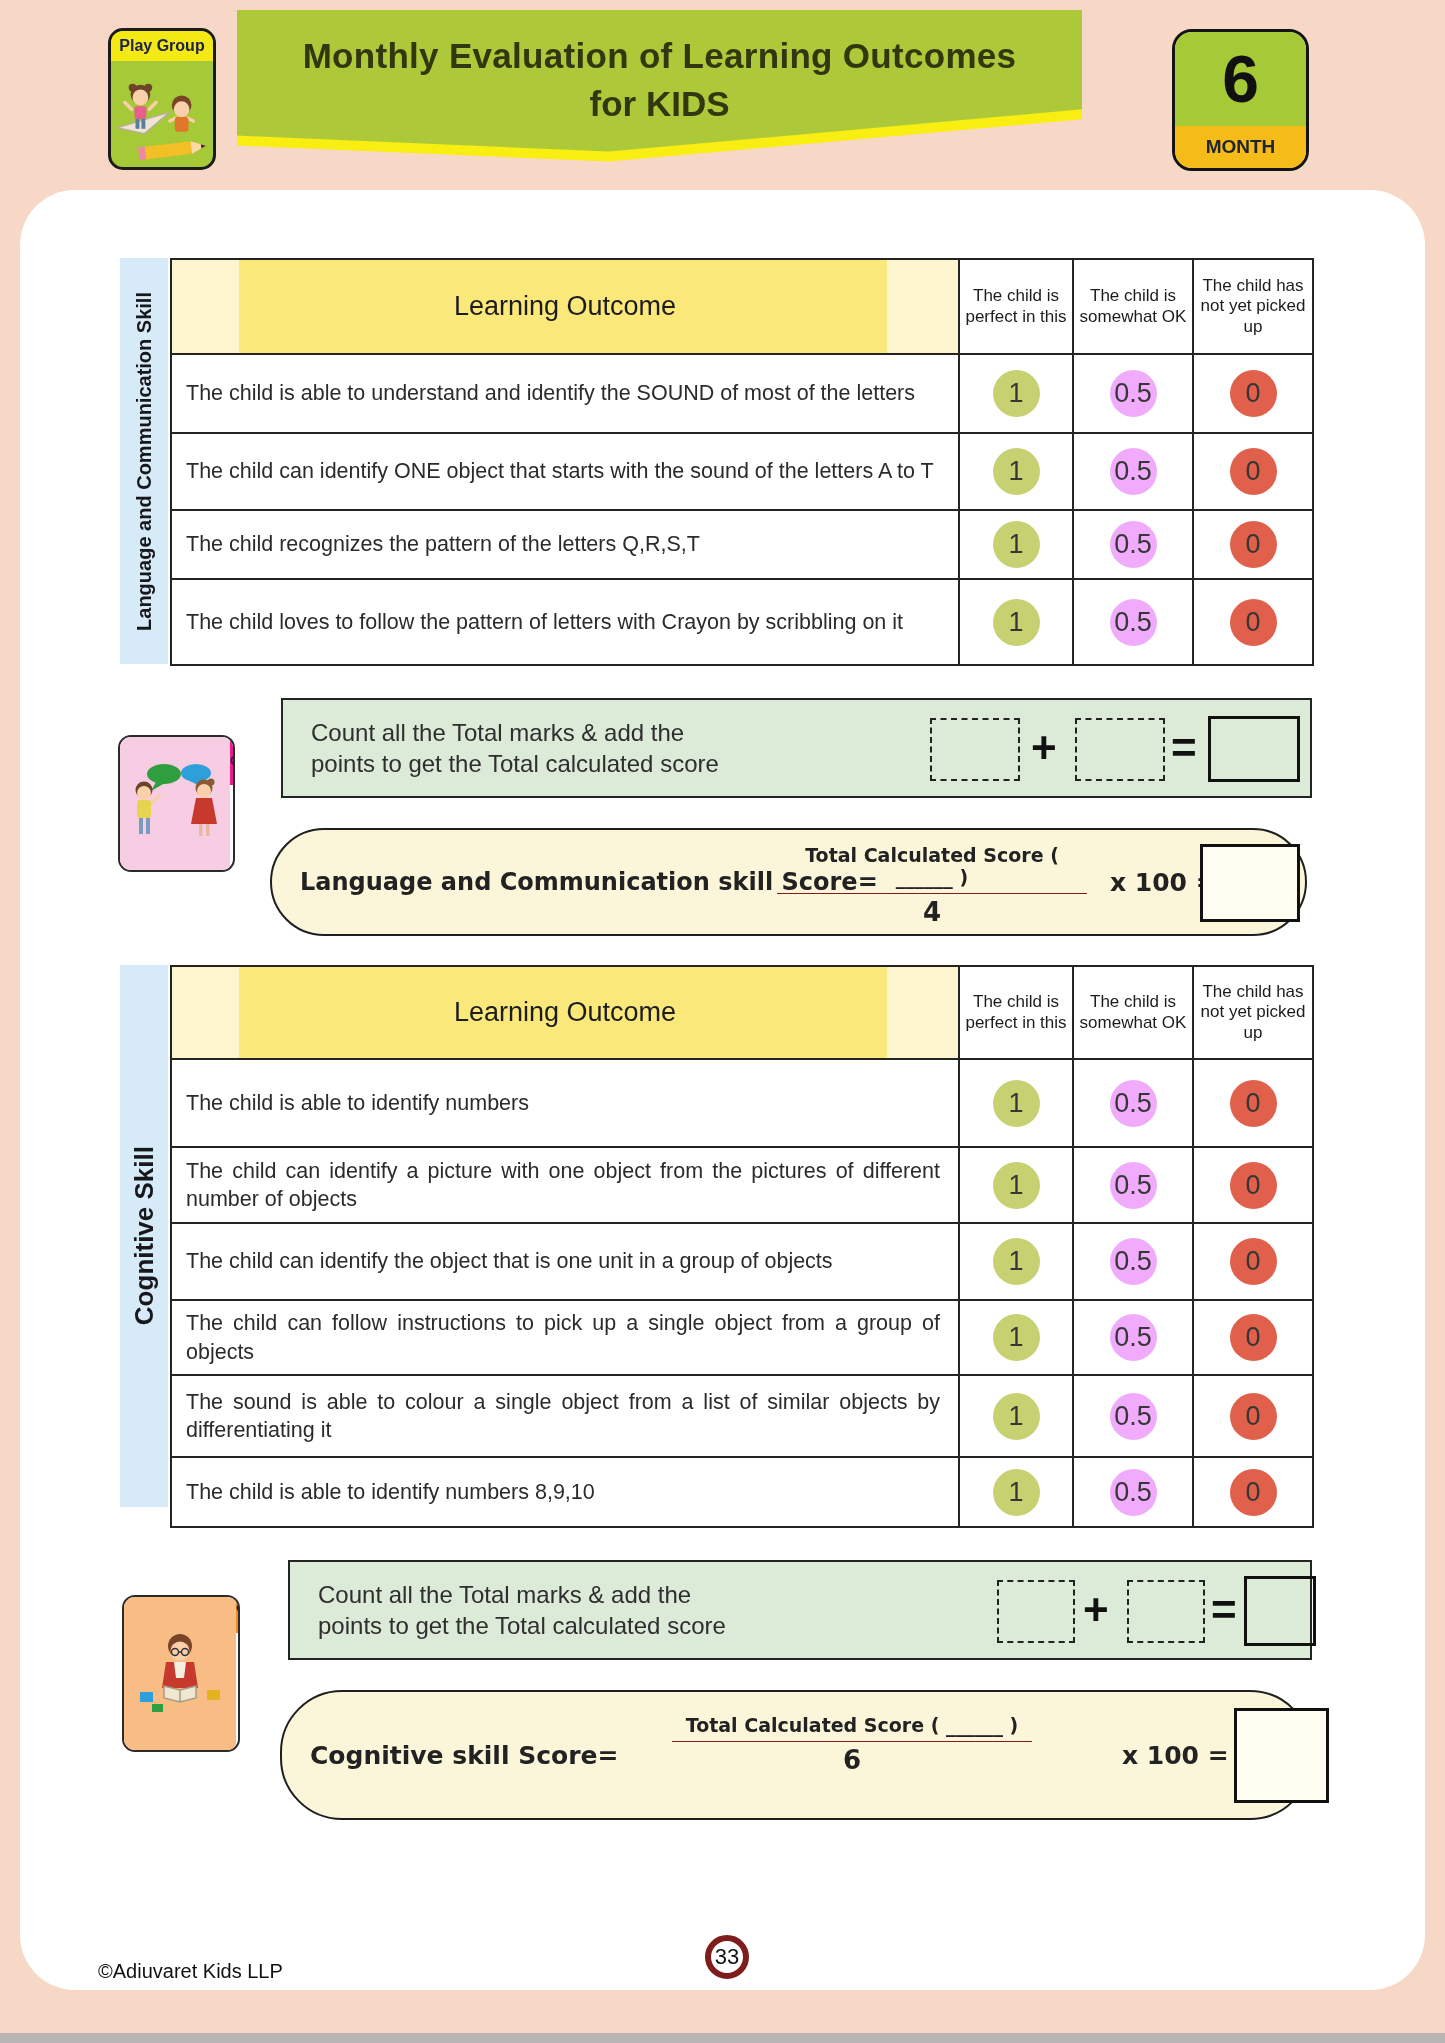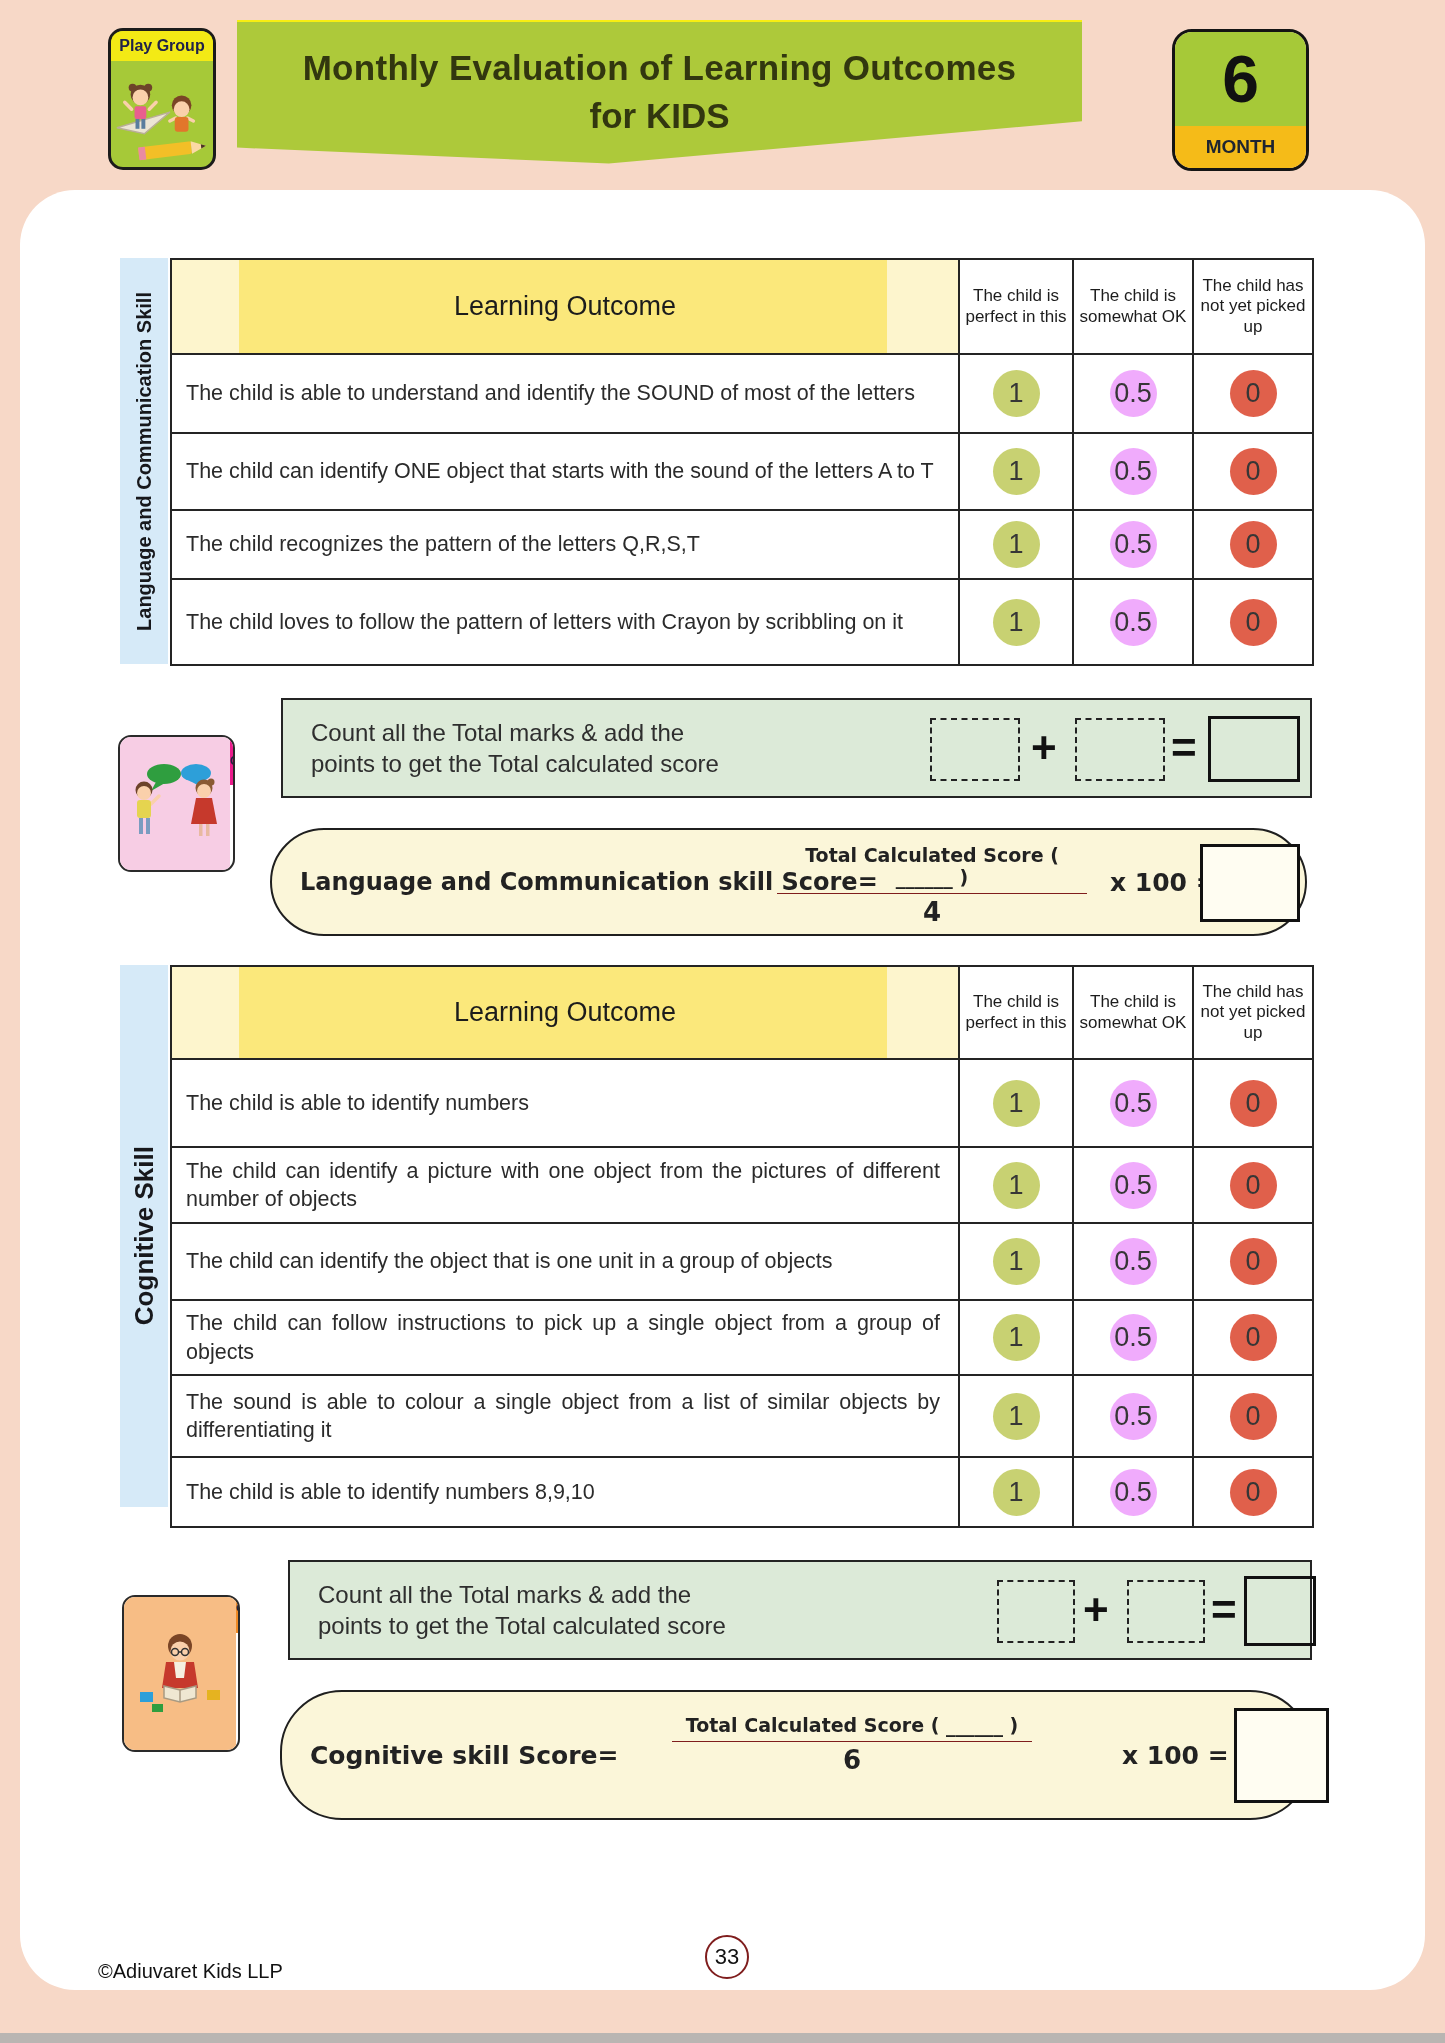--- a/index.html
+++ b/index.html
@@ -6,21 +6,21 @@
   html,body { width:1445px; height:2043px; }
   body { font-family:"Liberation Sans", sans-serif; background:#f7d8c7; position:relative; overflow:hidden; }
   .page { position:absolute; inset:0; }
   .bottom-strip { position:absolute; left:0; bottom:0; width:100%; height:10px; background:#b9b5b2; }
   .card { position:absolute; left:20px; top:190px; width:1405px; height:1800px; background:#ffffff; border-radius:55px; }
 
   
   .banner { position:absolute; left:237px; top:6px; width:845px; height:162px; }
   .banner .yellow-shape { position:absolute; left:0; top:14px; width:100%; height:146px; background:#f8ee12;
       clip-path:polygon(0 0,100% 0,100% 68%,44% 97%,0 86%); }
-  .banner .green-shape { position:absolute; left:0; top:16px; width:100%; height:146px; background:#adc93a;
+  .banner .green-shape { position:absolute; left:0; top:4px; width:100%; height:146px; background:#adc93a;
       clip-path:polygon(0 0,100% 0,100% 68%,44% 97%,0 86%); text-align:center; color:#32370f; }
   .banner .t1 { margin-top:26px; font-size:35px; font-weight:bold; letter-spacing:.3px; }
   .banner .t2 { margin-top:8px; font-size:35px; font-weight:bold; }
 
   .pg-badge { position:absolute; left:108px; top:28px; width:108px; height:142px; border:3px solid #1b1b1b;
       border-radius:15px; overflow:hidden; background:#a6c938; }
   .pg-top { height:30px; background:#f3ea15; display:flex; align-items:center; justify-content:center;
       font-size:16px; font-weight:bold; color:#20224a; }
   .pg-art { height:109px; display:flex; align-items:flex-end; justify-content:center; }
 
@@ -99,21 +99,21 @@
   .denom { font-size:26px; padding-top:3px; }
   .mult { position:absolute; top:50%; transform:translateY(-50%); font-family:"DejaVu Sans", sans-serif;
       font-weight:bold; font-size:25px; color:#222; }
   .pill1 .mult { left:838px; } .pill2 .mult { left:840px; }
   .result-box { position:absolute; border:3px solid #111; background:#fffdf2; }
   .pill1 .result-box { left:928px; top:14px; width:100px; height:78px; }
   .pill2 .result-box { left:952px; top:16px; width:95px; height:95px; }
 
   
   .copyright { position:absolute; left:98px; top:1960px; font-size:20px; color:#111; }
-  .page-circle { position:absolute; left:705px; top:1935px; width:44px; height:44px; border:2px solid #7f1d1d;
+  .page-circle { position:absolute; left:705px; top:1935px; width:44px; height:44px; border:6px solid #7f1d1d;
       border-radius:50%; background:#fff; display:flex; align-items:center; justify-content:center;
       font-size:22px; color:#111; }
 </style>
 </head>
 <body>
 
 <div class="page">
   <div class="card"></div>
 
   <div class="banner">

